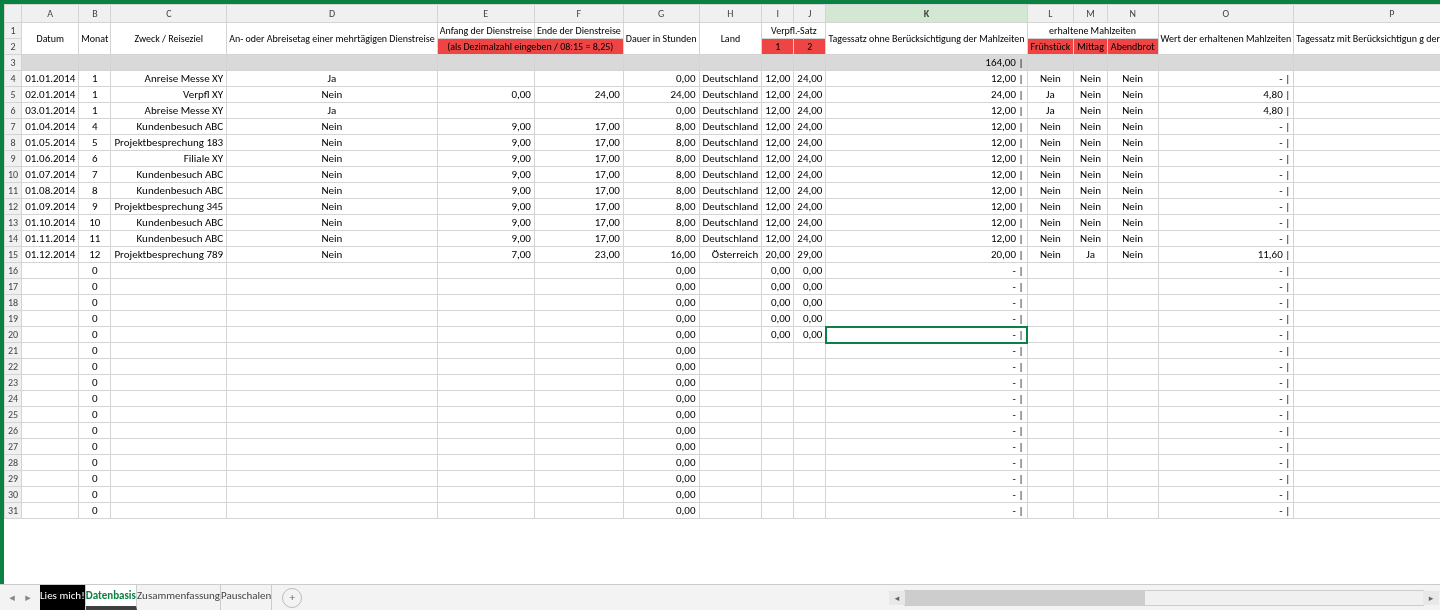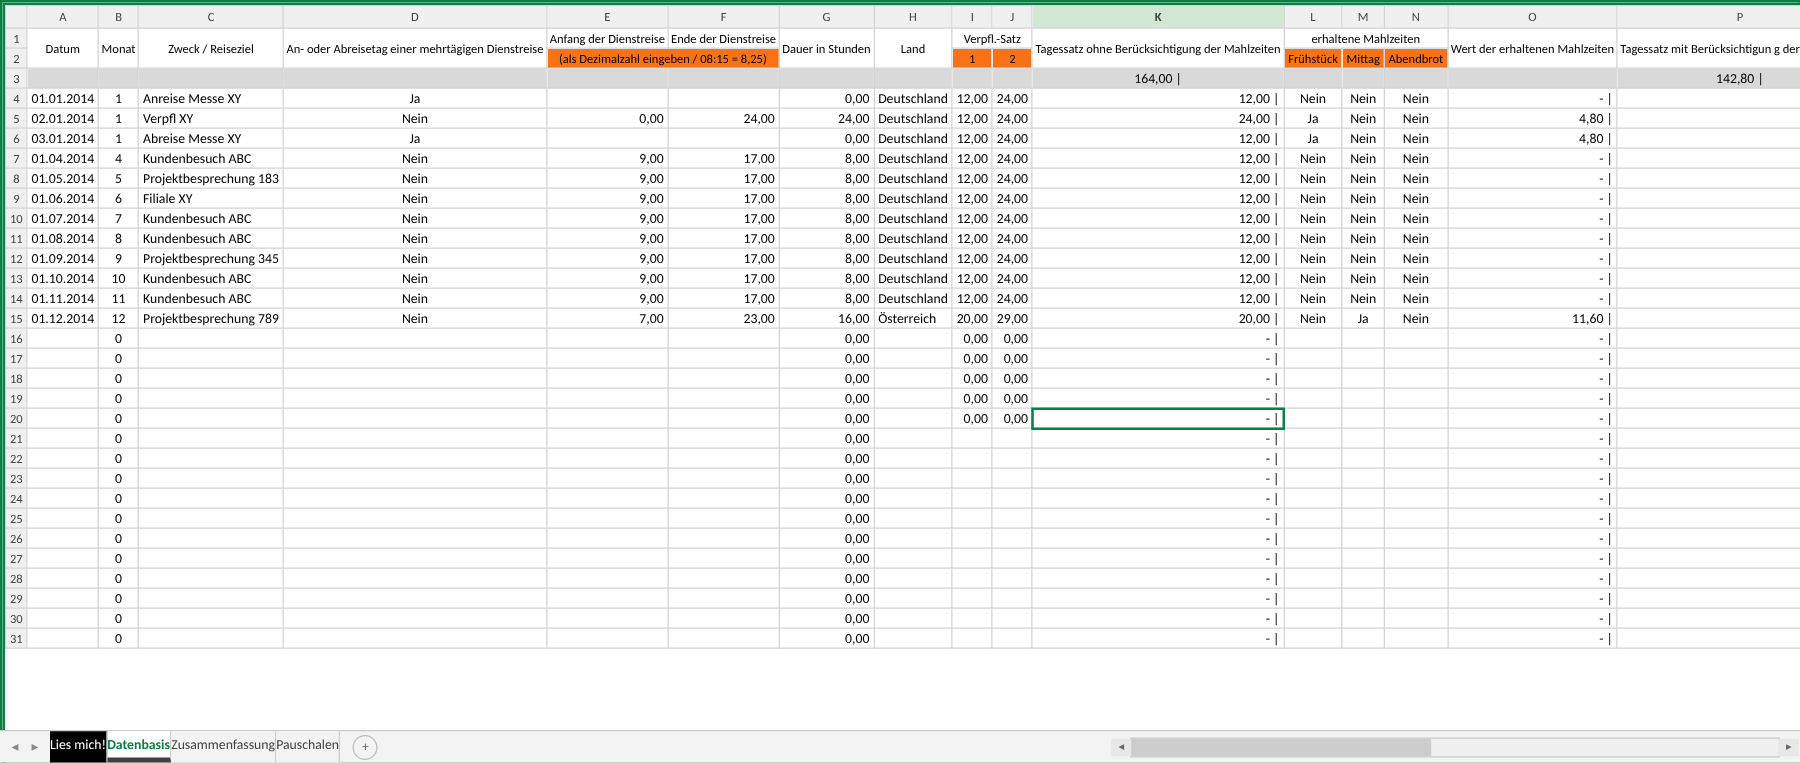--- a/index.html
+++ b/index.html
@@ -5,25 +5,25 @@
 *{box-sizing:border-box;margin:0;padding:0}
 html,body{width:1440px;height:610px;font-family:Calibri,Arial,sans-serif;font-size:11px;overflow:hidden;background:#fff;border:2px solid #0a8043}
 .grid{position:relative;width:100%;height:calc(100% - 26px);overflow:auto}
 table{border-collapse:collapse;table-layout:fixed}
 th,td{border:1px solid #d4d4d4;padding:1px 3px;white-space:nowrap;overflow:hidden;text-overflow:clip;vertical-align:middle;height:16px;font-weight:normal}
 th{background:#fff;text-align:center}
 .row-hdr{background:#f0f0f0;text-align:center;color:#444;width:24px;font-size:10px}
 .col-hdr{background:#f0f0f0;text-align:center;color:#444;height:18px;font-size:10px}
 .col-hdr.sel{background:#d2e8d2;font-weight:bold}
 .header-cell{background:#fff;text-align:center;font-size:10px;line-height:1.1;vertical-align:middle;height:auto;padding:2px 2px}
-.subhdr{background:#f97316;font-size:10px}
-.sumrow td{background:#d9d9d9;color:#000;font-weight:normal;text-align:center}
+.subhdr{background:#ef4444;font-size:10px}
+.sumrow td{background:#d9d9d9;color:#000;font-weight:normal;text-align:right}
 .r{text-align:right}
 .c{text-align:center}
-.l{text-align:left}
+.l{text-align:right}
 .empty-row td{height:16px}
 .tabs{position:absolute;bottom:0;left:0;right:0;height:26px;background:#f3f3f3;border-top:1px solid #ccc;display:flex;align-items:center}
 .tab-nav{display:flex;padding:0 4px}
 .tab-nav span{width:14px;height:14px;margin:0 1px;color:#888;text-align:center;line-height:14px;cursor:pointer}
 .tab{padding:4px 0;border-right:1px solid #ccc;background:#f3f3f3;cursor:pointer;font-size:11px;color:#444}
 .tab.active{background:#000;color:#fff}
 .tab.green{background:#fff;color:#0a8043;font-weight:bold;border-bottom:4px solid #404040}
 .addtab{width:20px;height:20px;border:1px solid #bbb;border-radius:50%;text-align:center;line-height:17px;margin-left:10px;cursor:pointer;color:#666}
 .hscroll{position:absolute;right:16px;bottom:4px;width:520px;height:16px;background:#f0f0f0;border:1px solid #ccc}
 .hscroll .thumb{position:absolute;left:0;width:240px;height:100%;background:#cdcdcd}

